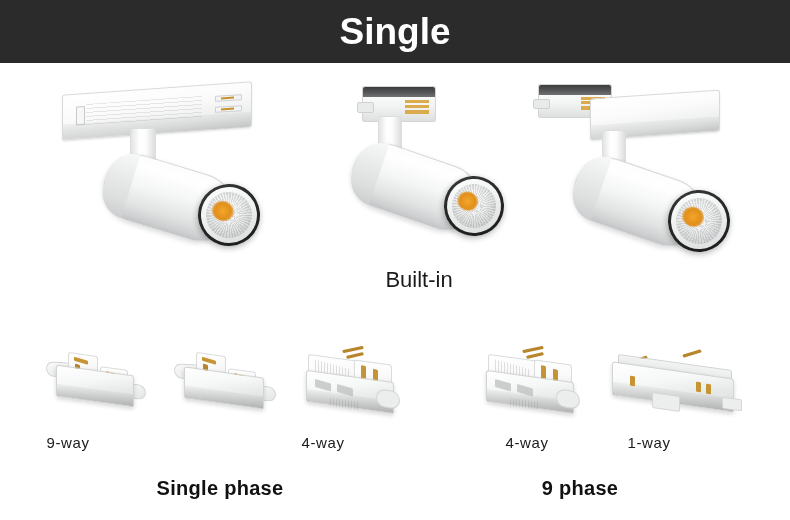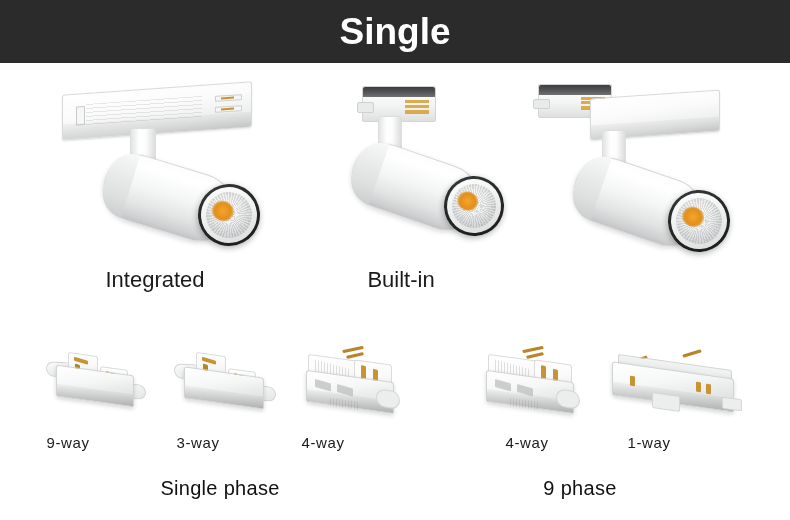--- a/index.html
+++ b/index.html
@@ -30,21 +30,21 @@
   .caption{
     position:absolute;text-align:center;color:#1b1b1b;
     font-size:22px;line-height:26px;white-space:nowrap;
   }
   .caption-sm{
     position:absolute;text-align:center;color:#1b1b1b;
     font-size:15px;line-height:18px;letter-spacing:.6px;white-space:nowrap;
   }
   .caption-bold{
     position:absolute;text-align:center;color:#111111;
-    font-size:20px;font-weight:normal;line-height:24px;
+    font-size:20px;font-weight:bold;line-height:24px;
     letter-spacing:.3px;white-space:nowrap;
   }
 
   
   .driver{
     position:absolute;
     background:linear-gradient(175deg,#ffffff 0%,#fbfbfb 40%,#eceded 78%,#dcdddd 100%);
     border:1px solid #d8d9d9;
     border-radius:3px;
     box-shadow:0 1px 2px rgba(0,0,0,.10);
@@ -222,21 +222,20 @@
       <div class="barrel-tail"></div>
     </div>
 
     <div class="head" style="left:150px;top:104px;width:62px;height:62px;transform:rotate(17deg);">
       <div class="head-ring" style="left:3px;top:3px;width:56px;height:56px;"></div>
       <div class="head-inner" style="left:8px;top:8px;width:46px;height:46px;"></div>
       <div class="head-glow" style="left:13px;top:19px;width:22px;height:20px;"></div>
     </div>
   </div>
 
-  <div class="caption" style="left:30px;top:267px;width:250px;">Integrated</div>
 
   <div class="cell" style="left:330px;top:80px;width:200px;height:180px;">
 
     <div class="trackhead" style="left:32px;top:6px;width:72px;height:34px;">
       <div class="rail"></div>
       <div class="pins"></div>
       <div class="lever"></div>
     </div>
 
     <div class="stem" style="left:48px;top:36px;width:22px;height:40px;"></div>
@@ -245,21 +244,21 @@
       <div class="barrel-tail"></div>
     </div>
 
     <div class="head" style="left:114px;top:96px;width:60px;height:60px;transform:rotate(19deg);">
       <div class="head-ring" style="left:3px;top:3px;width:54px;height:54px;"></div>
       <div class="head-inner" style="left:8px;top:8px;width:44px;height:44px;"></div>
       <div class="head-glow" style="left:12px;top:18px;width:21px;height:19px;"></div>
     </div>
   </div>
 
-  <div class="caption" style="left:311px;top:267px;width:180px;">Built-in</div>
+  <div class="caption" style="left:329px;top:267px;width:180px;">Built-in</div>
 
   <div class="cell" style="left:528px;top:80px;width:230px;height:180px;">
 
     <div class="trackhead" style="left:10px;top:4px;width:72px;height:32px;">
       <div class="rail"></div>
       <div class="pins"></div>
       <div class="lever"></div>
     </div>
 
     <div class="driver skew" style="left:62px;top:14px;width:128px;height:40px;">
@@ -303,21 +302,20 @@
       <div class="brass" style="left:5px;top:4px;width:14px;height:4px;"></div>
       <div class="brass thin" style="left:6px;top:10px;width:5px;height:8px;"></div>
     </div>
     <div class="conn-top" style="left:58px;top:22px;width:26px;height:20px;">
       <div class="brass" style="left:5px;top:4px;width:13px;height:4px;"></div>
     </div>
     <div class="conn-body" style="left:14px;top:24px;width:78px;height:30px;">
       <div class="conn-shade"></div>
     </div>
   </div>
-  <div class="caption-sm" style="left:143px;top:434px;width:110px;">3-way</div>
 
   <div class="conn" style="left:296px;top:344px;width:120px;height:78px;">
     <div class="brass thin" style="left:46px;top:4px;width:22px;height:3px;transform:skewY(8deg) rotate(-20deg);"></div>
     <div class="brass thin" style="left:50px;top:10px;width:18px;height:3px;transform:skewY(8deg) rotate(-20deg);"></div>
     <div class="conn-top" style="left:12px;top:14px;width:58px;height:26px;">
       <div class="grill" style="left:6px;top:6px;width:34px;height:13px;"></div>
     </div>
     <div class="conn-top" style="left:58px;top:18px;width:36px;height:26px;">
       <div class="brass" style="left:6px;top:4px;width:5px;height:16px;"></div>
       <div class="brass" style="left:18px;top:6px;width:5px;height:14px;"></div>

